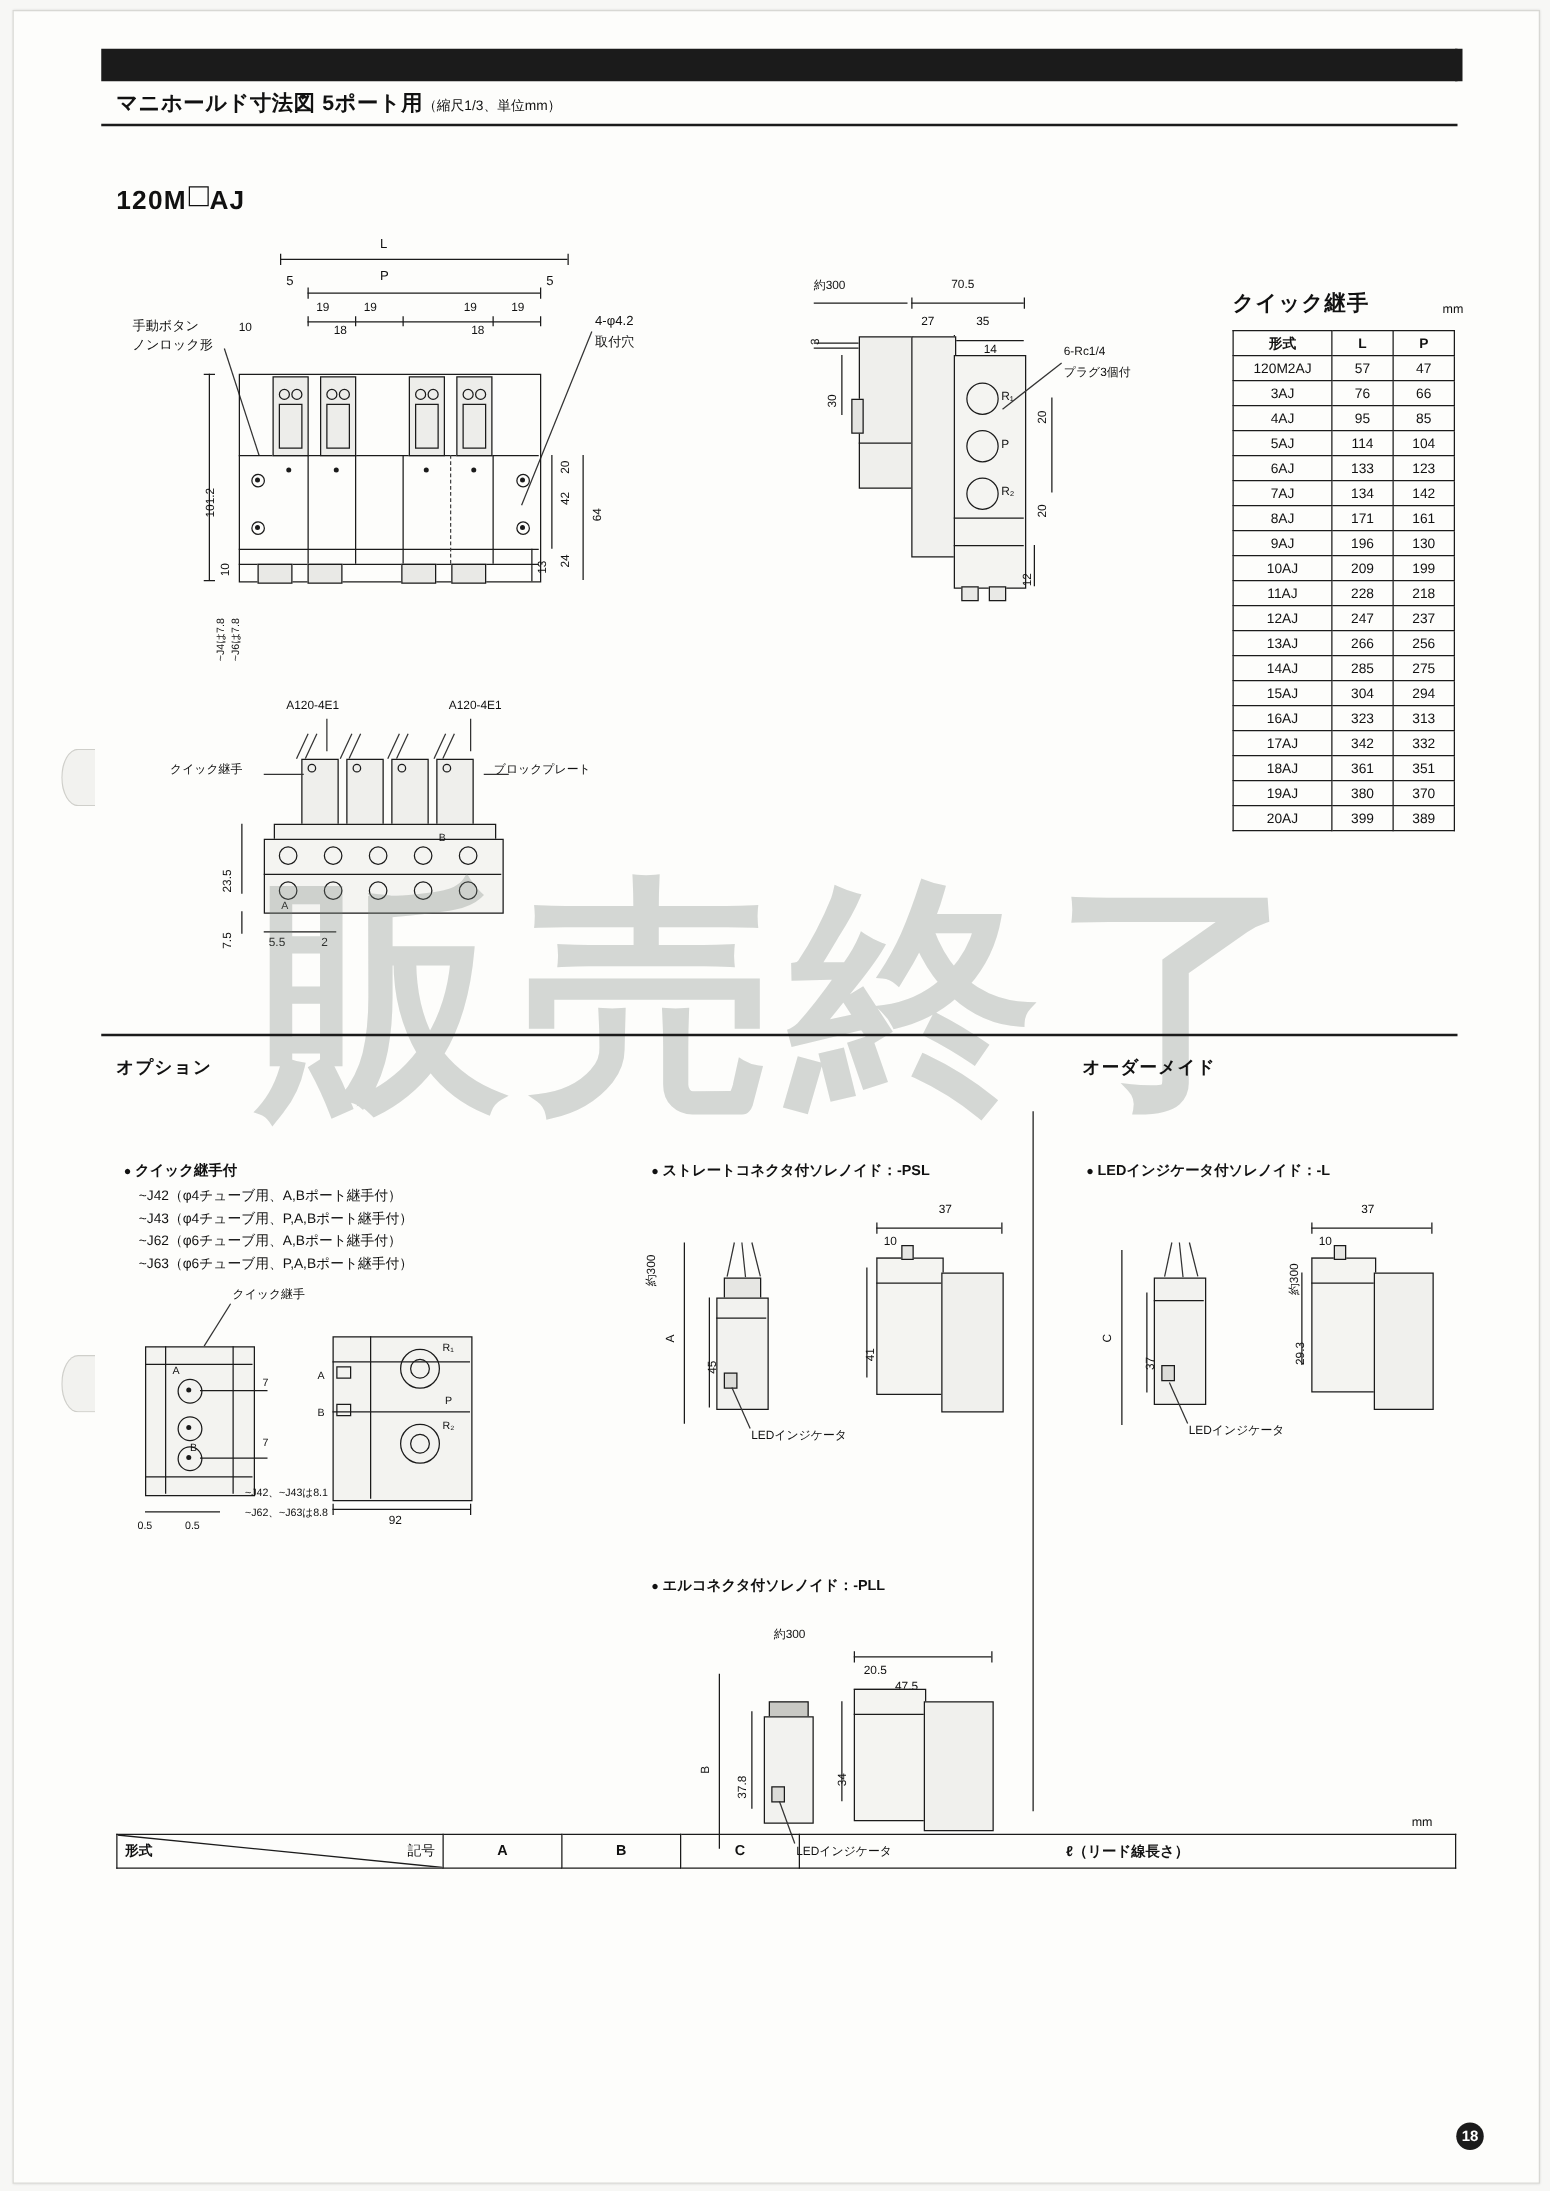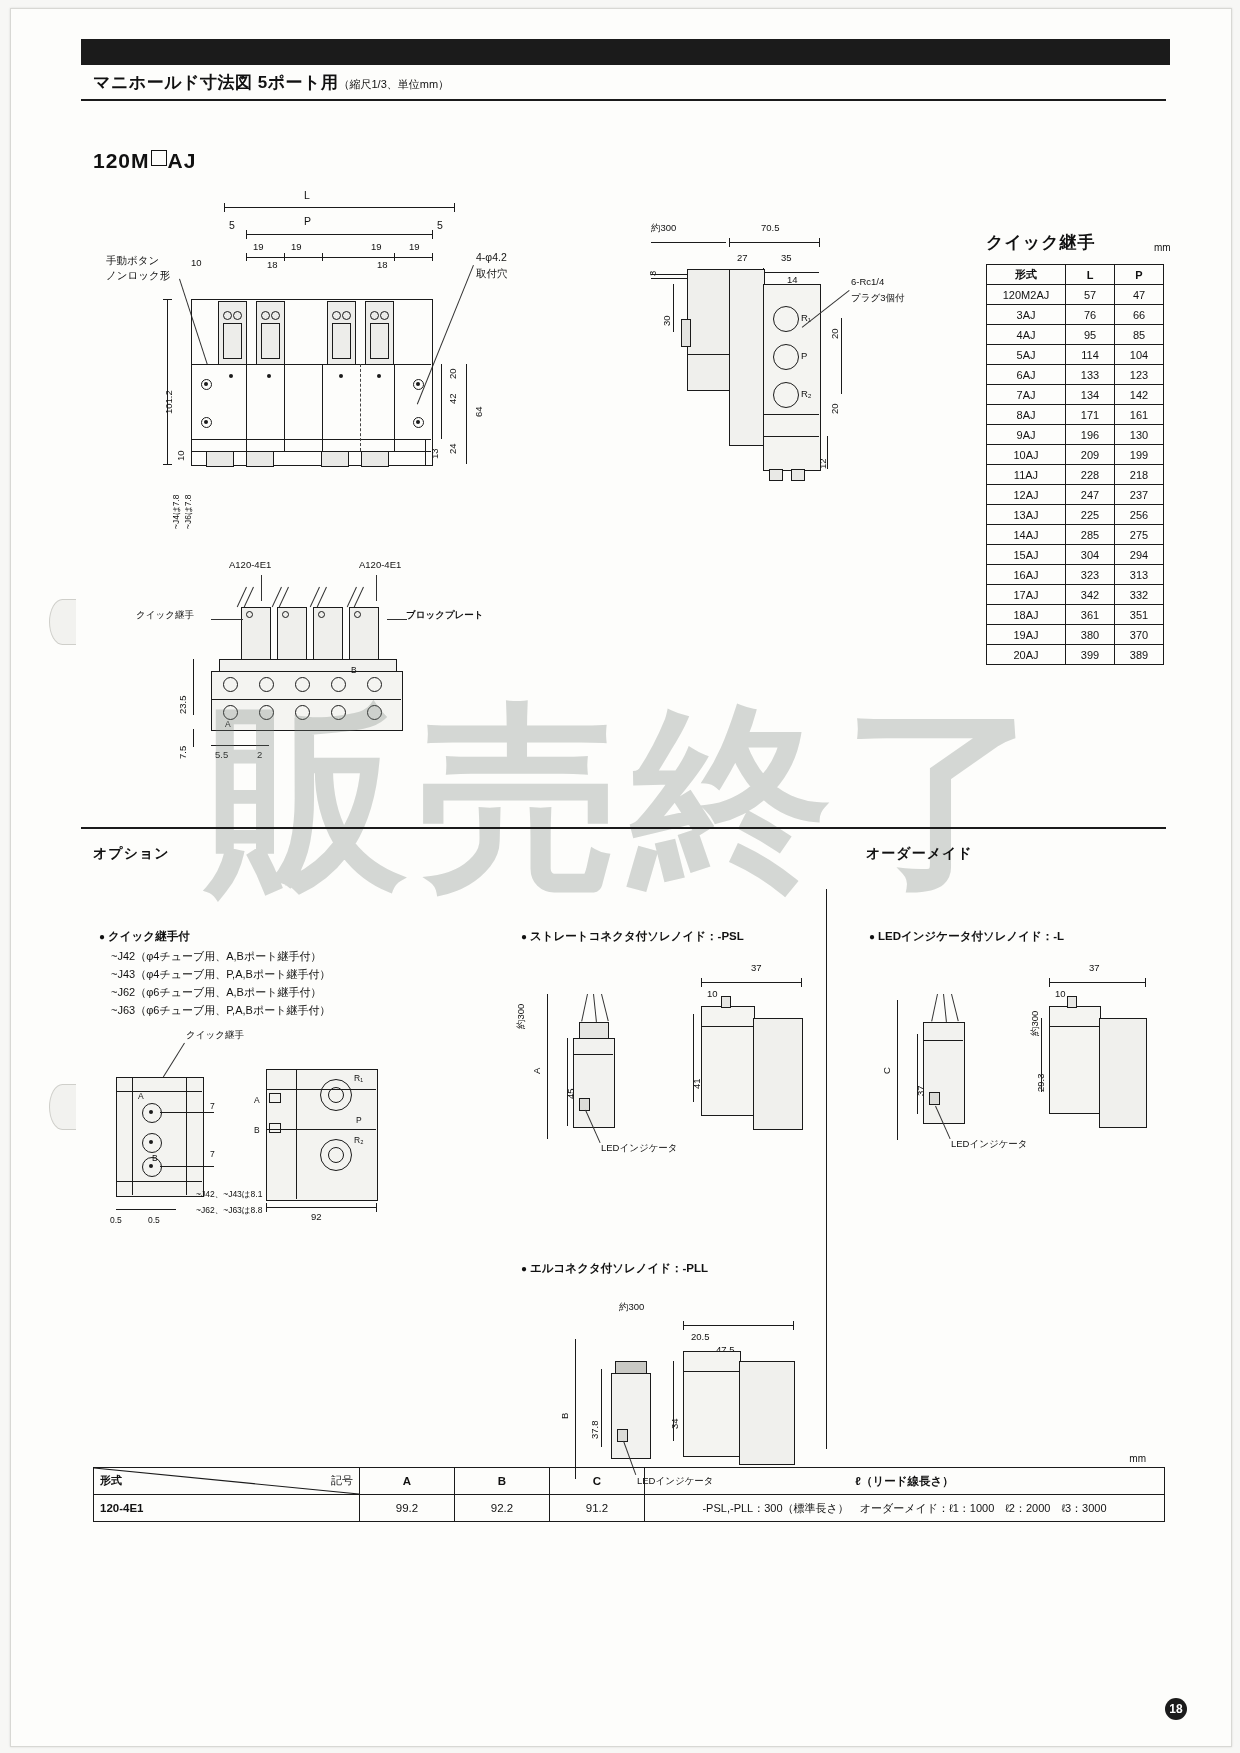--- a/index.html
+++ b/index.html
@@ -390,21 +390,21 @@
               <td class="c1">228</td>
               <td class="c2">218</td>
             </tr>
           <tr>
               <td class="c0">12AJ</td>
               <td class="c1">247</td>
               <td class="c2">237</td>
             </tr>
           <tr>
               <td class="c0">13AJ</td>
-              <td class="c1">225</td>
+              <td class="c1">266</td>
               <td class="c2">256</td>
             </tr>
           <tr>
               <td class="c0">14AJ</td>
               <td class="c1">285</td>
               <td class="c2">275</td>
             </tr>
           <tr>
               <td class="c0">15AJ</td>
               <td class="c1">304</td>
@@ -459,21 +459,21 @@
       <div class="box-o" style="left:122px; top:58px; width:28px; height:52px; background:#efefec;"></div>
       <div class="box-o" style="left:158px; top:58px; width:28px; height:52px; background:#efefec;"></div>
       <div class="circ" style="left:55px; top:62px; width:5px; height:5px;"></div>
       <div class="circ" style="left:91px; top:62px; width:5px; height:5px;"></div>
       <div class="circ" style="left:127px; top:62px; width:5px; height:5px;"></div>
       <div class="circ" style="left:163px; top:62px; width:5px; height:5px;"></div>
 
       <div class="lbl sm" style="left:-55px; top:60px;">クイック継手</div>
       <div class="ln" style="left:20px; top:70px; width:32px; height:1px; background:#333;"></div>
 
-      <div class="lbl sm" style="left:215px; top:60px;font-weight:bold;">ブロックプレート</div>
+      <div class="lbl sm" style="left:204px; top:60px;">ブロックプレート</div>
       <div class="ln" style="left:196px; top:70px; width:20px; height:1px; background:#333;"></div>
 
       <div class="box-o2" style="left:28px; top:110px; width:176px; height:28px; background:#f2f2ef;"></div>
       <div class="box-o2" style="left:20px; top:122px; width:190px; height:58px; background:#f4f4f1;"></div>
       <div class="ln h1px" style="left:20px; top:150px; width:190px;"></div>
 
       <div class="circ" style="left:32px; top:128px; width:13px; height:13px;"></div>
       <div class="circ" style="left:68px; top:128px; width:13px; height:13px;"></div>
       <div class="circ" style="left:104px; top:128px; width:13px; height:13px;"></div>
       <div class="circ" style="left:140px; top:128px; width:13px; height:13px;"></div>
@@ -676,25 +676,18 @@
                 <line x1="0" y1="0" x2="258" y2="24" stroke="#1b1b1b" stroke-width="1"></line>
               </svg>
           <span class="keishiki">形式</span>
           <span class="kigou">記号</span>
         </td>
         <th class="bot-c1">A</th>
         <th class="bot-c2">B</th>
         <th class="bot-c3">C</th>
         <th class="bot-c4">ℓ（リード線長さ）</th>
       </tr>
-      <tr>
-        <td class="bot-c0" style="text-align:left; padding-left:6px; font-weight:bold;">120-4E1</td>
-        <td class="bot-c1">99.2</td>
-        <td class="bot-c2">92.2</td>
-        <td class="bot-c3">91.2</td>
-        <td class="bot-c4" style="font-size:11px;">-PSL,-PLL：300（標準長さ）　オーダーメイド：ℓ1：1000　ℓ2：2000　ℓ3：3000</td>
-      </tr>
     </tbody>
       </table>
 
     <div class="pageno">18</div>
   </div>
 </div>
 
 </body></html>

